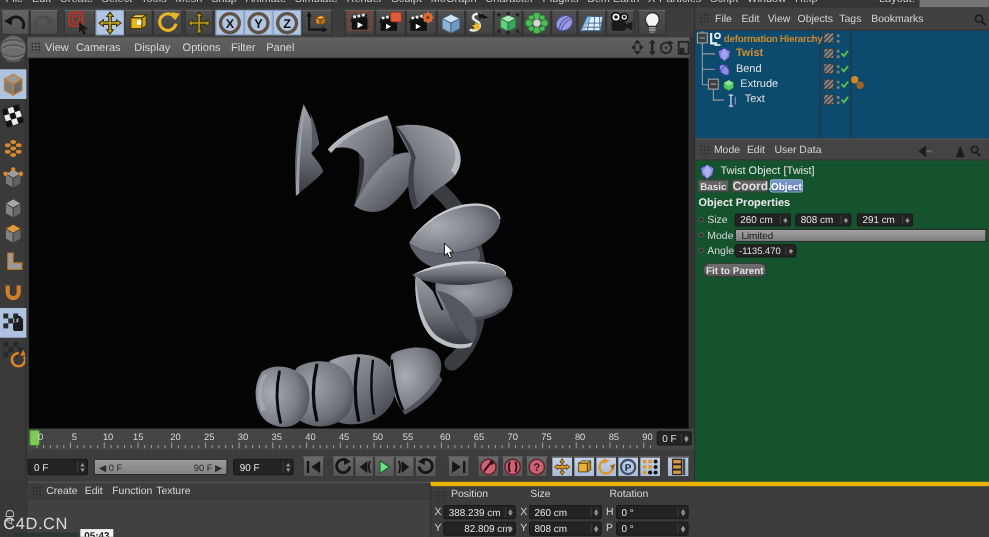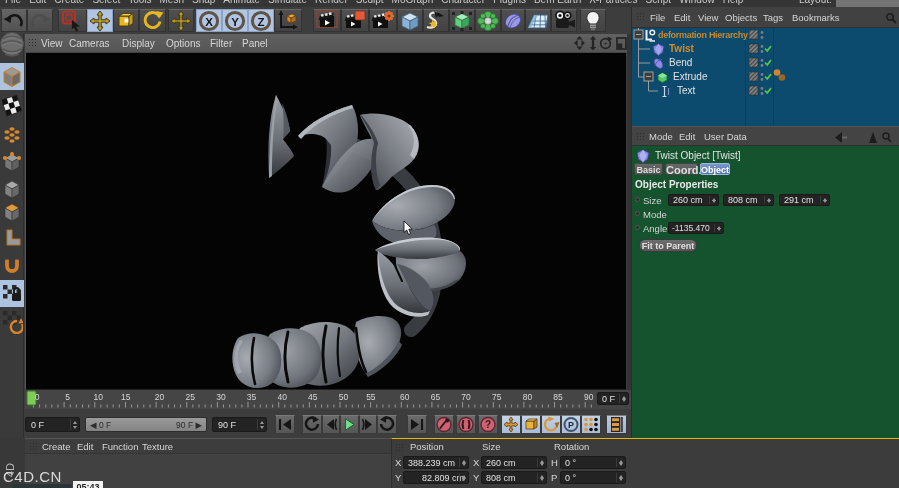--- a/index.html
+++ b/index.html
@@ -582,20 +582,21 @@
   <span style="position:absolute;left:3px;top:33px;font-size:10px;font-weight:bold;color:#e8e8e8">Object Properties</span>
 
   <div class="dot" style="left:3px;top:51px"></div>
   <span class="lbl" style="left:11px;top:49px;font-size:9.5px">Size</span>
   <div class="fld" style="left:36px;top:48px;width:51px;height:12px"><span style="margin-left:4px">260 cm</span><span class="sp"></span></div>
   <div class="fld" style="left:91px;top:48px;width:51px;height:12px"><span style="margin-left:4px">808 cm</span><span class="sp"></span></div>
   <div class="fld" style="left:147px;top:48px;width:51px;height:12px"><span style="margin-left:4px">291 cm</span><span class="sp"></span></div>
 
   <div class="dot" style="left:3px;top:65px"></div>
   <span class="lbl" style="left:11px;top:63px;font-size:9.5px">Mode</span>
+  <div style="position:absolute;left:36px;top:62px;width:229px;height:12px;background:linear-gradient(#a2a2a2,#7e7e7e);border:1px solid #2e2e2e;border-radius:2px;font-size:9px;color:#1a1a1a;line-height:11px"><span style="margin-left:5px">Limited</span></div>
 
   <div class="dot" style="left:3px;top:79px"></div>
   <span class="lbl" style="left:11px;top:77px;font-size:9.5px">Angle</span>
   <div class="fld" style="left:36px;top:76px;width:56px;height:12px;font-size:8.5px"><span style="margin-left:3px">-1135.470</span><span class="sp"></span></div>
 
   <div style="position:absolute;left:7px;top:93px;width:58px;height:13px;background:linear-gradient(#6e6e6e,#575757);border:1px solid #3a3a3a;border-radius:6px;color:#e0e0e0;font-size:9px;font-weight:bold;text-align:center;line-height:12px">Fit to Parent</div>
  </div>
 </div>
 
 <div class="abs" id="ruler" style="left:25px;top:390px;width:606px;height:19px;background:#454545">
@@ -817,21 +818,21 @@
 <div class="abs" style="left:25px;top:438px;width:366px;height:50px;background:#414141">
  <div style="position:absolute;left:0;top:0;width:366px;height:16px;background:#3d3d3d;border-top:1px solid #555;border-bottom:1px solid #353535">
   <div class="grip" style="left:4px;top:3px"></div>
   <span class="lbl" style="left:17px;top:2px;font-size:9.5px">Create</span>
   <span class="lbl" style="left:52px;top:2px;font-size:9.5px">Edit</span>
   <span class="lbl" style="left:77px;top:2px;font-size:9.5px">Function</span>
   <span class="lbl" style="left:117px;top:2px;font-size:9.5px">Texture</span>
  </div>
 </div>
 
-<div class="abs" id="coords" style="left:391px;top:438px;width:508px;height:50px;background:#3c3c3c;border-top:1px solid #eab308;border-left:1px solid #2e2e2e">
+<div class="abs" id="coords" style="left:391px;top:438px;width:508px;height:50px;background:#3c3c3c;border-top:4px solid #eab308;border-left:1px solid #2e2e2e">
  <div class="grip" style="left:3px;top:4px"></div>
  <span class="lbl" style="left:18px;top:2px;font-size:9.5px">Position</span>
  <span class="lbl" style="left:90px;top:2px;font-size:9.5px">Size</span>
  <span class="lbl" style="left:162px;top:2px;font-size:9.5px">Rotation</span>
  <span class="lbl" style="left:3px;top:18px;font-size:9.5px">X</span>
  <div class="fld" style="left:11px;top:17px;width:66px;height:13px;line-height:12px"><span style="margin-left:4px">388.239 cm</span><span class="sp"></span></div>
  <span class="lbl" style="left:81px;top:18px;font-size:9.5px">X</span>
  <div class="fld" style="left:89px;top:17px;width:66px;height:13px;line-height:12px"><span style="margin-left:4px">260 cm</span><span class="sp"></span></div>
  <span class="lbl" style="left:159px;top:18px;font-size:9.5px">H</span>
  <div class="fld" style="left:168px;top:17px;width:66px;height:13px;line-height:12px"><span style="margin-left:4px">0 °</span><span class="sp"></span></div>

